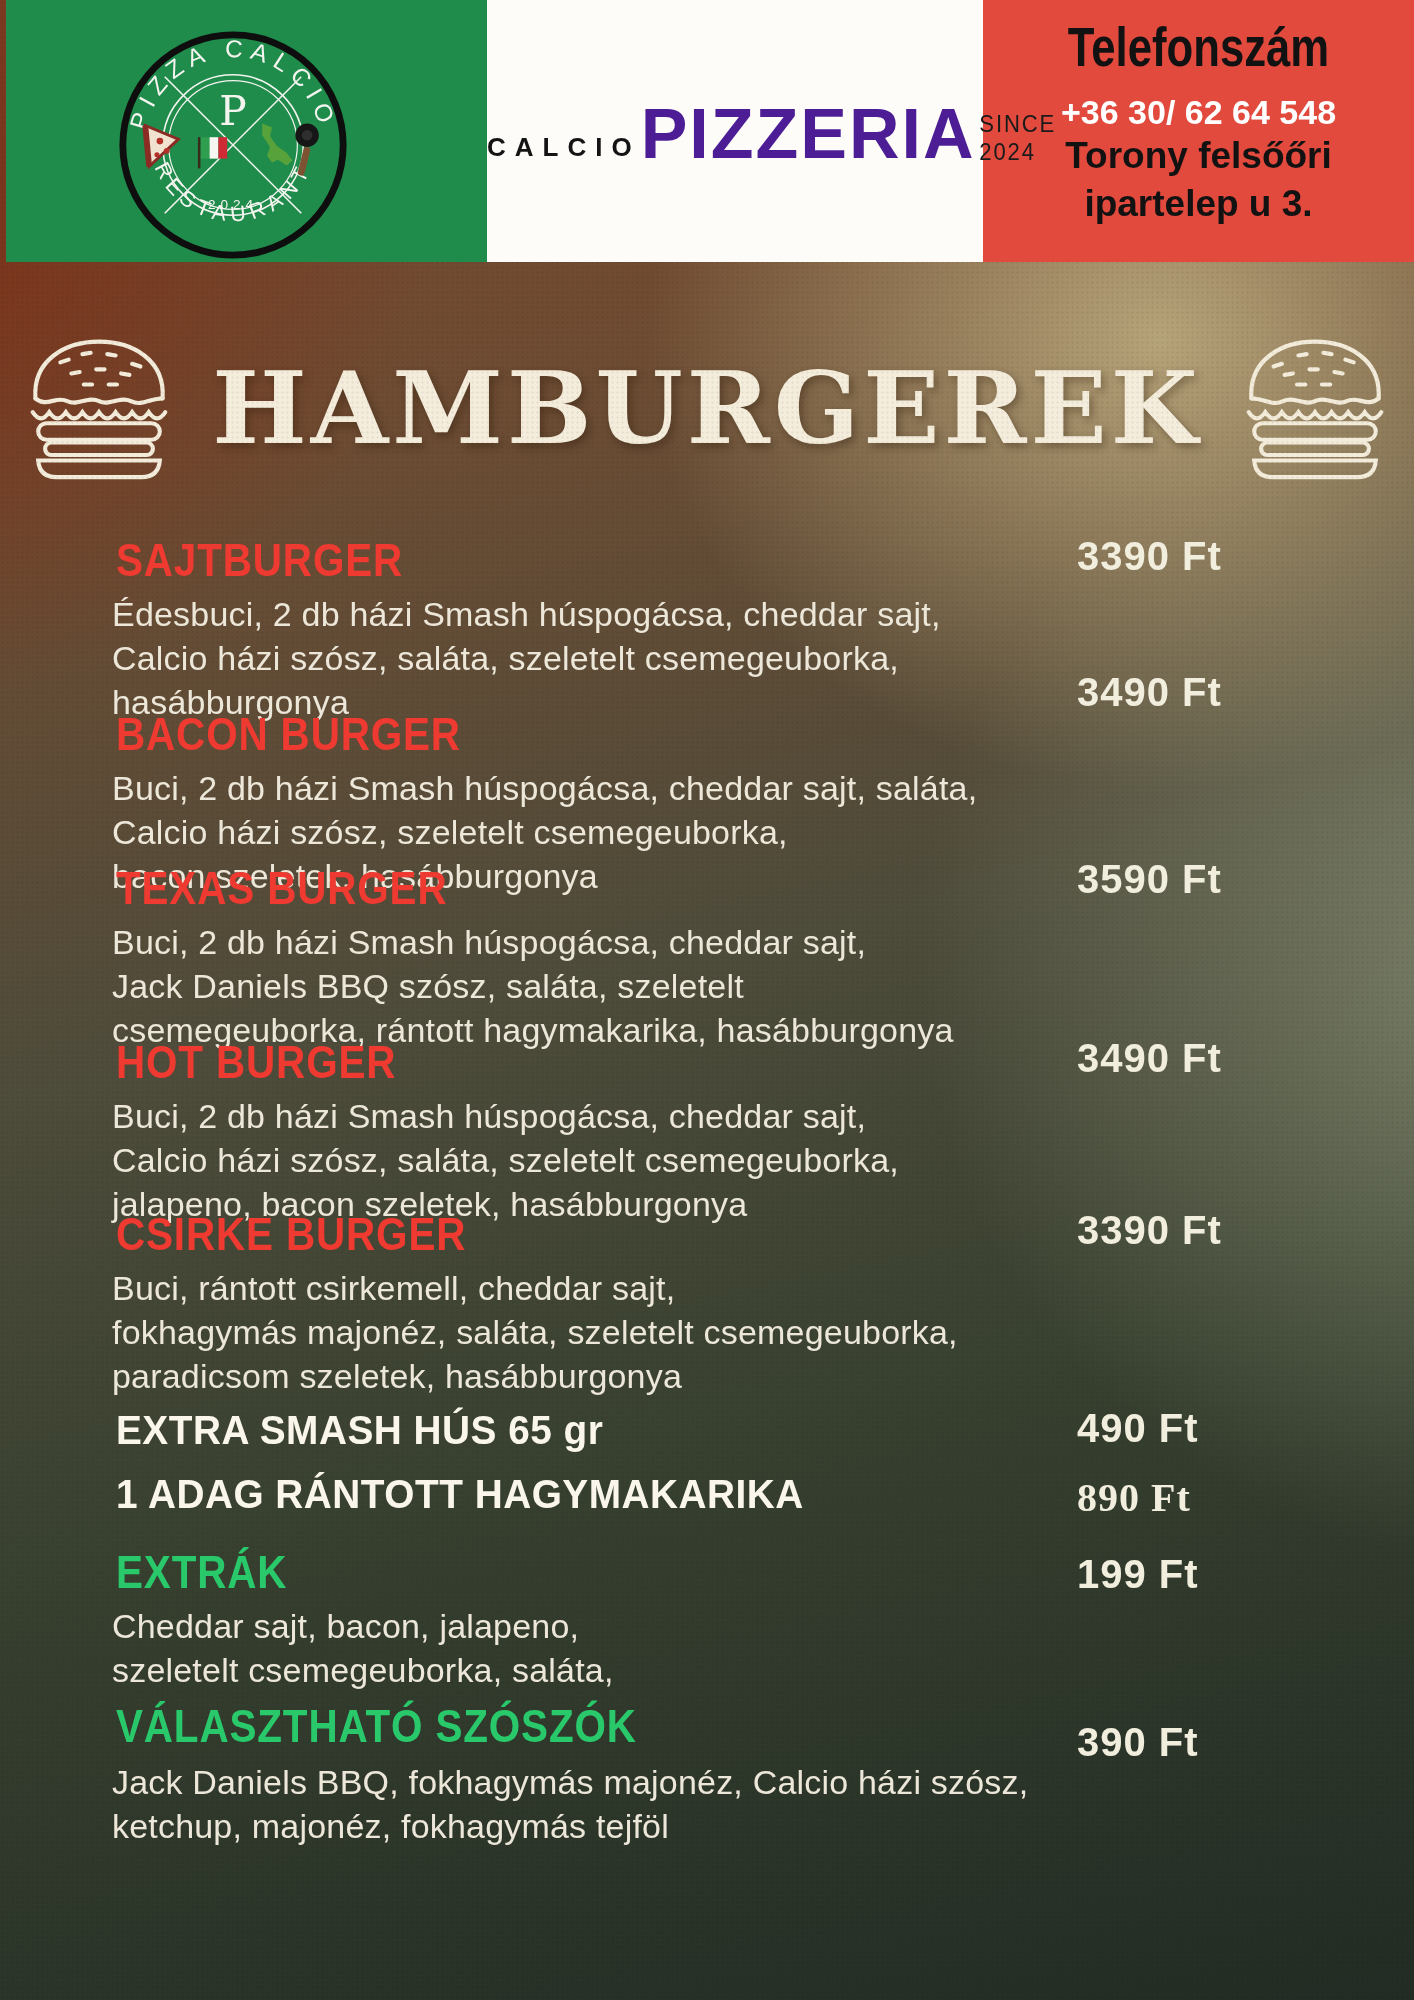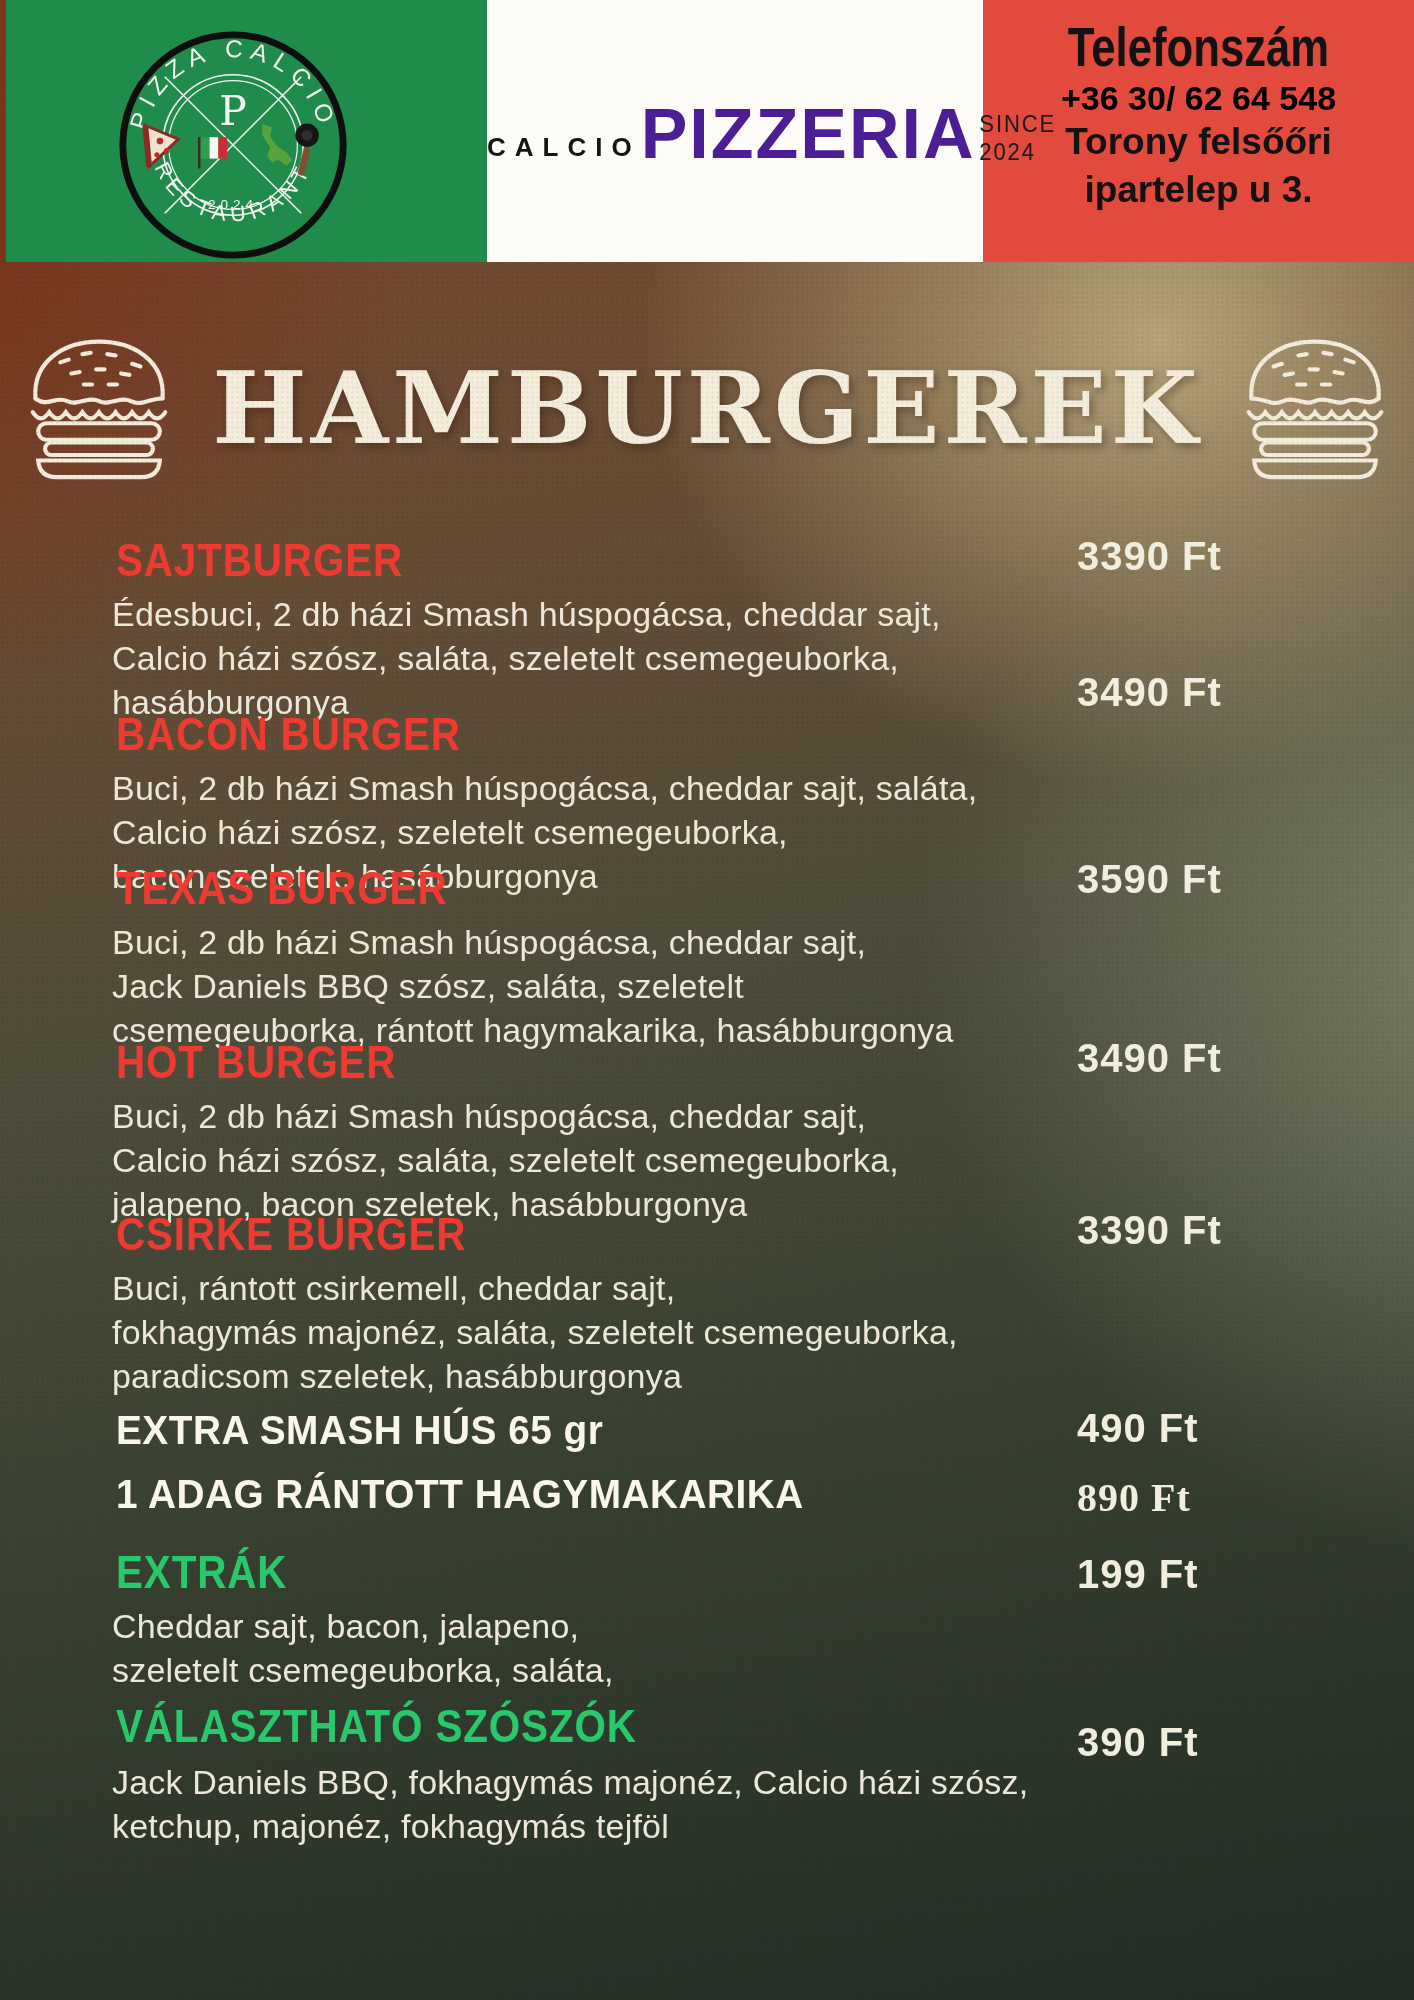--- a/index.html
+++ b/index.html
@@ -25,21 +25,21 @@
   .panel-white{ width:496px; background:#fdfcf8; display:flex; flex-direction:row; align-items:center; }
   .panel-red{ flex:1; background:#e14a3d; display:flex; flex-direction:column; align-items:center; }
 
   .logo-svg{ position:absolute; left:110px; top:28px; }
 
   .brand-top{ margin-top:32px; font-size:26px; font-weight:700; letter-spacing:9px; color:#141414; }
   .brand-name{ margin-top:6px; font-size:70px; font-weight:700; letter-spacing:2px; color:#4c1d95;text-align:right; }
   .brand-since{ margin-top:14px; font-size:24px; font-weight:400; letter-spacing:2px; color:#1a1a1a; transform:scaleX(0.92); }
 
   .contact-label{ margin-top:14px; font-size:56px; font-weight:600; color:#121212; transform:scaleX(0.78); white-space:nowrap; }
-  .contact-phone{ font-size:34px; font-weight:700; color:#000000; }
+  .contact-phone{ margin-top:14px; font-size:34px; font-weight:700; color:#ffffff; }
   .contact-addr{ font-size:37px; font-weight:700; color:#121212; line-height:48px; }
 
   
   .title-row{ position:absolute; top:332px; left:0; width:100%; display:flex; align-items:center; justify-content:center; gap:28px; }
   .menu-title{
     font-family:"DejaVu Serif","Liberation Serif",serif; font-weight:700;
     font-size:100px; letter-spacing:4px; color:#f4eddc;
     text-shadow:3px 4px 8px rgba(40,20,5,0.38); white-space:nowrap;
   }
   .burger-svg{ flex:0 0 auto; }

